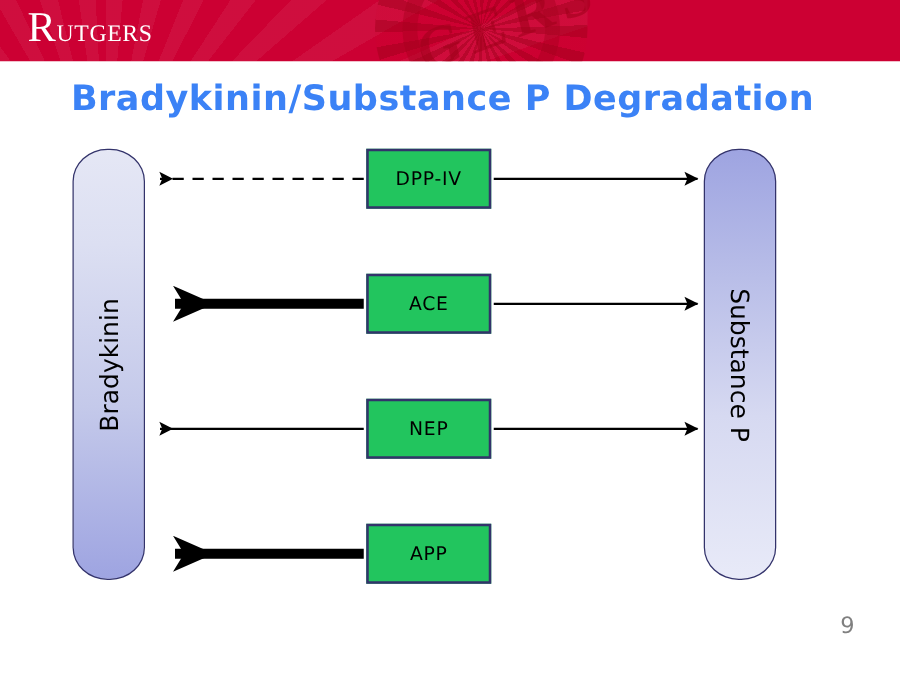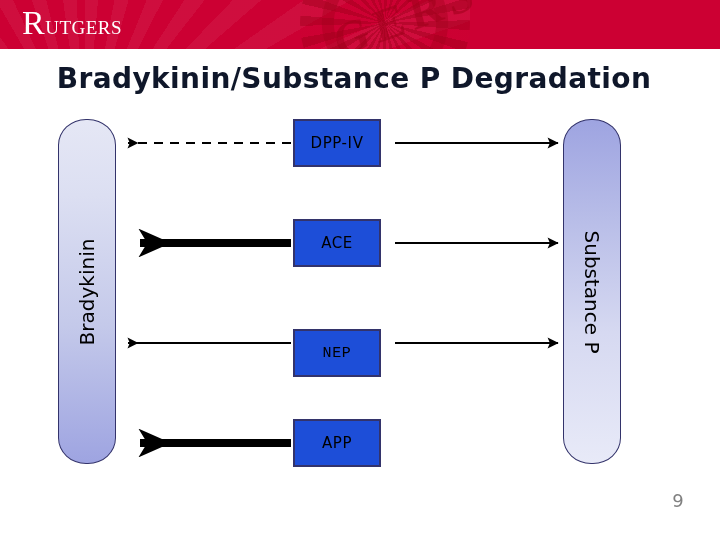--- a/index.html
+++ b/index.html
@@ -84,21 +84,21 @@
 
   
   .slide-title {
     position: absolute;
     left: 0; top: 62px;
     width: 708px;
     text-align: center;
     font-family: "DejaVu Sans", "Liberation Sans", sans-serif;
     font-size: 28px;
     font-weight: bold;
-    color: #0f172a;
+    color: #3b82f6;
     letter-spacing: 0.4px;
     white-space: nowrap;
   }
 
   
   .vbar {
     position: absolute;
     width: 58px;
     height: 345px;
     border: 1.6px solid #33336b;
@@ -121,36 +121,36 @@
     white-space: nowrap;
     font-family: "DejaVu Sans", "Liberation Sans", sans-serif;
   }
   .vbar-left .vbar-label  { transform: translate(-50%, -50%) rotate(-90deg); }
   .vbar-right .vbar-label { transform: translate(-50%, -50%) rotate(90deg); }
 
   
   .ebox {
     position: absolute;
     left: 293px;
-    width: 88px;
+    width: 100px;
     height: 48px;
     border: 2.4px solid #33336b;
-    background: #1d4ed8;
+    background: #22c55e;
     display: flex;
     align-items: center;
     justify-content: center;
     font-size: 15px;
     color: #000000;
     letter-spacing: 0.6px;
     font-family: "DejaVu Sans", "Liberation Sans", sans-serif;
     z-index: 3;
   }
   .ebox-dppiv { top: 119px; }
   .ebox-ace   { top: 219px; }
-  .ebox-nep   { top: 329px; font-family: Liberation Mono, monospace; }
+  .ebox-nep   { top: 319px; }
   .ebox-app   { top: 419px; }
 
   
   .arrows {
     position: absolute;
     left: 0; top: 0;
     width: 720px; height: 540px;
     pointer-events: none;
     z-index: 1;
   }

